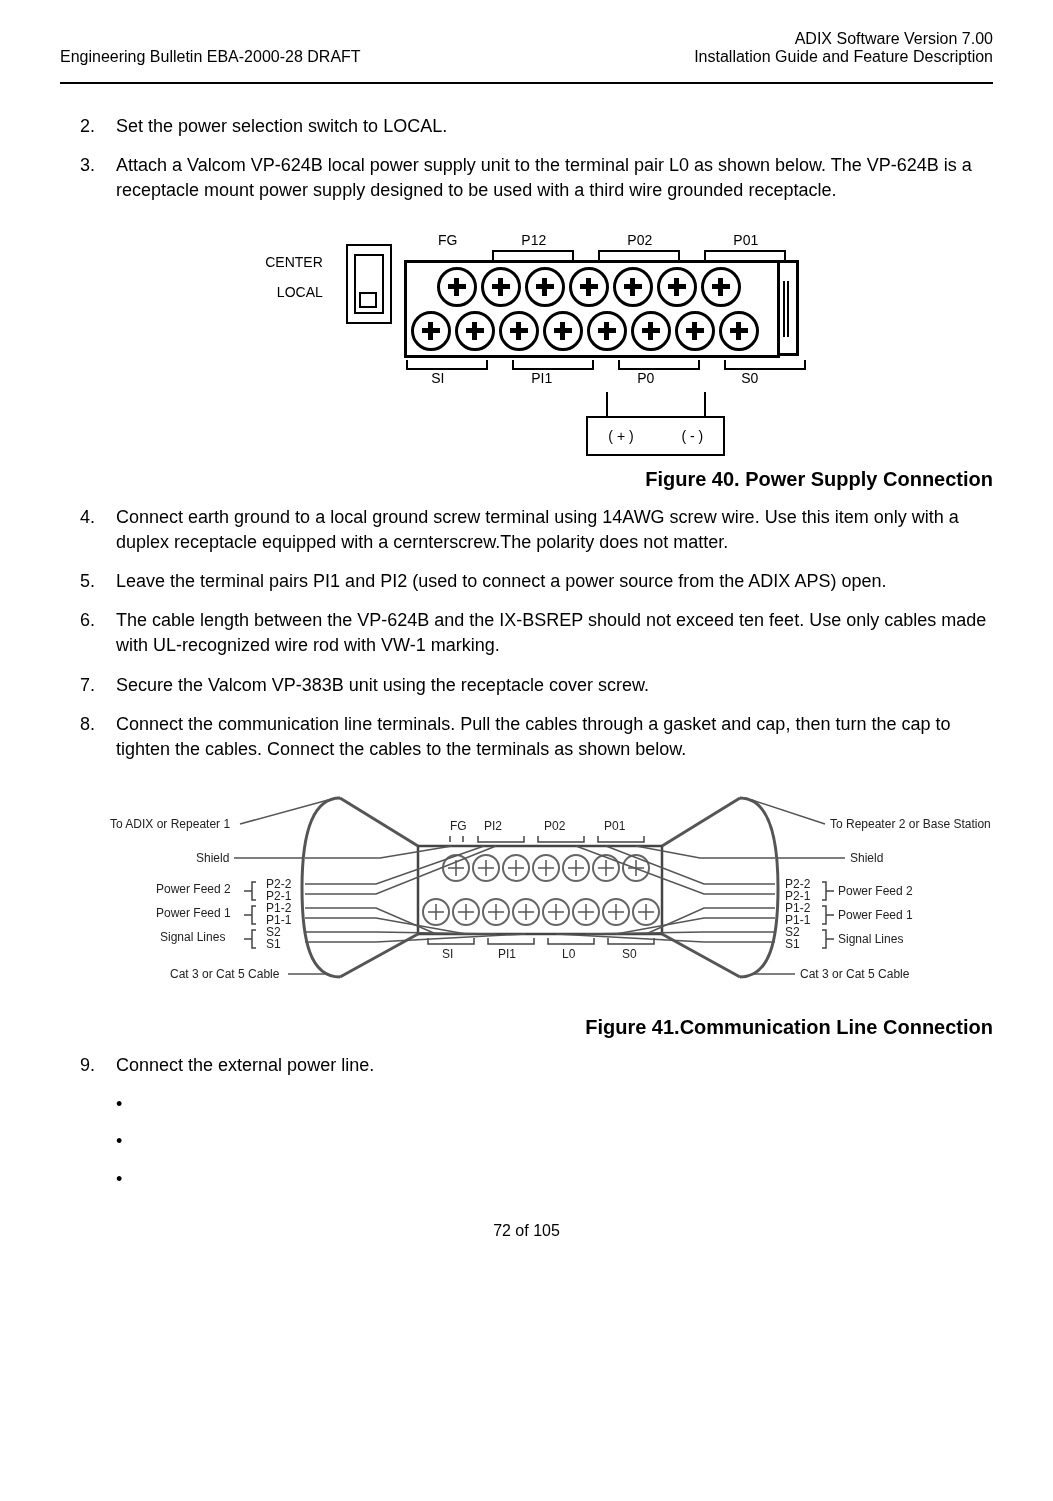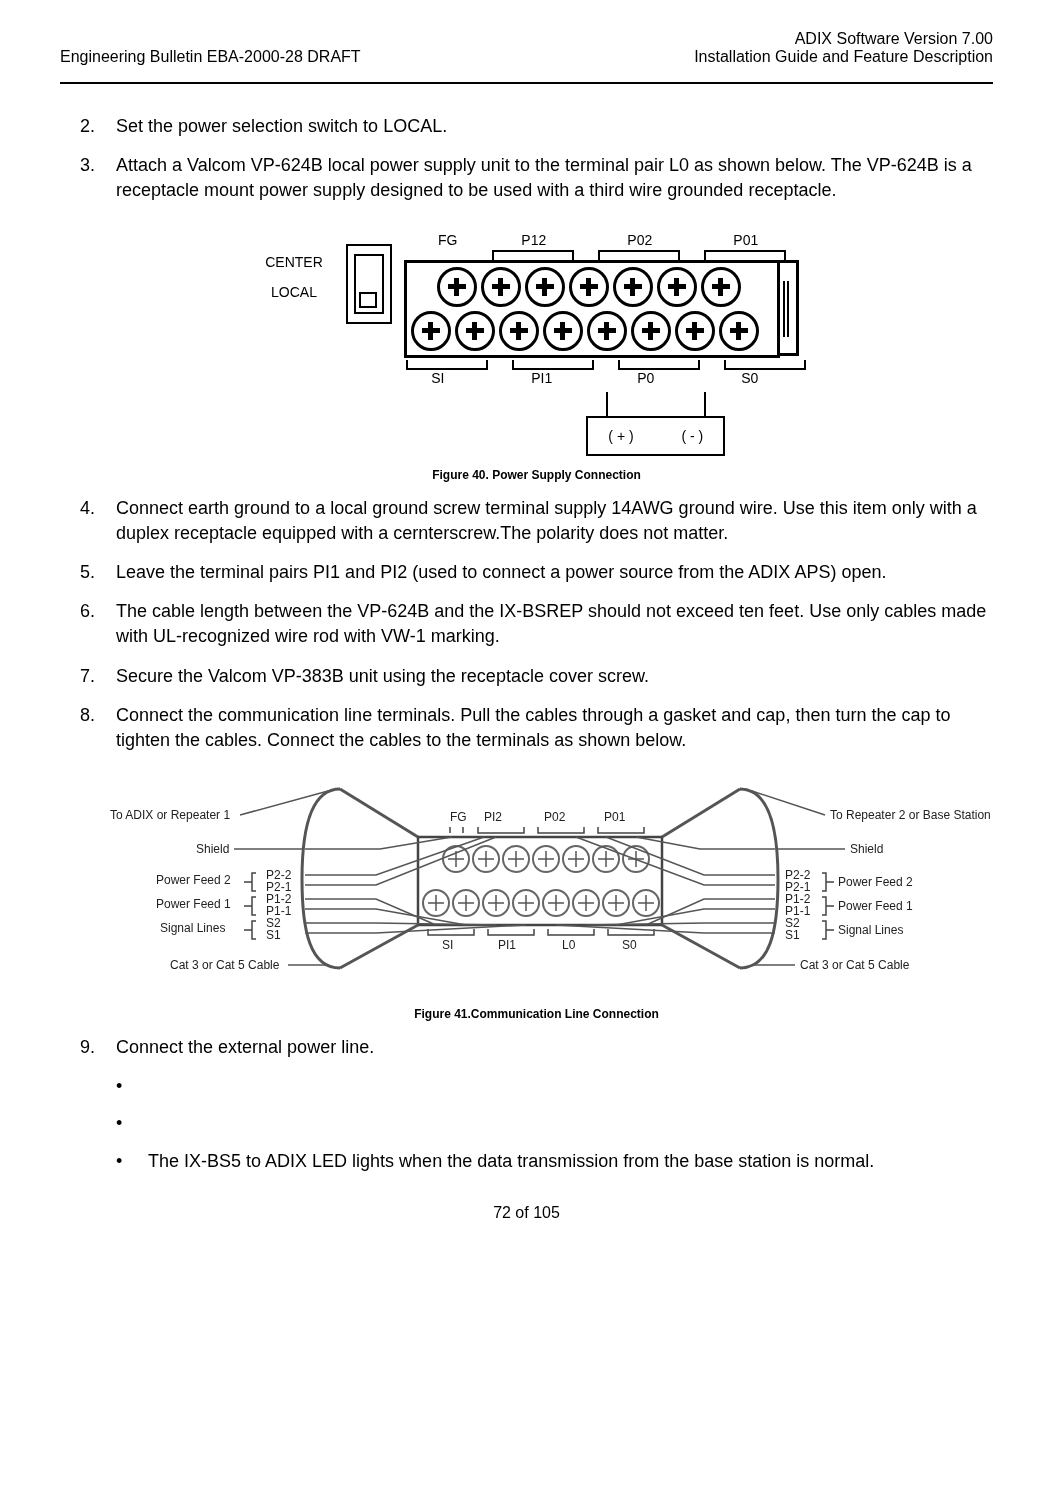--- a/index.html
+++ b/index.html
@@ -55,24 +55,24 @@
     .bullet-marker {
       min-width: 32px;
       flex-shrink: 0;
     }
     .figure-wrap {
       text-align: center;
       margin: 18px 0 12px 0;
     }
     .figure-caption {
       font-weight: bold;
-      font-size: 12px;
+      font-size: 20px;
       margin-top: 8px;
       margin-bottom: 14px;
-      text-align: center;
+      text-align: right;
     }
     .page-num {
       text-align: center;
       font-size: 16px;
       margin-top: 30px;
     }
 
     
     .fig40 {
       display: inline-block;
@@ -81,21 +81,21 @@
       font-size: 15px;
       padding: 10px 0 0 0;
     }
     .fig40-row {
       display: flex;
       align-items: flex-start;
     }
     .fig40-switch-label {
       display: inline-flex;
       flex-direction: column;
-      align-items: center;
+      align-items: flex-end;
       margin-right: 23px;
       padding-top: 22px;
       font-size: 14px;
     }
     .fig40-switch-box {
       border: 2px solid #000;
       width: 46px;
       height: 80px;
       margin-right: 12px;
       margin-top: 12px;
@@ -394,21 +394,21 @@
           </div>
         </div>
       </div>
     </div>
   </div>
 
   <div class="figure-caption">Figure 40.  Power Supply Connection</div>
 
   <div class="list-item">
     <div class="list-num">4.</div>
-    <div class="list-text">Connect earth ground to a local ground screw terminal supply 14AWG ground wire.  Use this item only with a duplex receptacle equipped with a cernterscrew.The polarity does not matter.</div>
+    <div class="list-text">Connect earth ground to a local ground screw terminal using 14AWG screw wire.  Use this item only with a duplex receptacle equipped with a cernterscrew.The polarity does not matter.</div>
   </div>
   <div class="list-item">
     <div class="list-num">5.</div>
     <div class="list-text">Leave the terminal pairs PI1 and PI2 (used to connect a power source from the ADIX APS) open.</div>
   </div>
   <div class="list-item">
     <div class="list-num">6.</div>
     <div class="list-text">The cable length between the VP-624B and the IX-BSREP should not exceed ten feet.  Use only cables made with UL-recognized wire rod with VW-1 marking.</div>
   </div>
   <div class="list-item">
@@ -566,18 +566,17 @@
   </div>
 
   <div class="bullet-item">
     <div class="bullet-marker">•</div>
   </div>
   <div class="bullet-item">
     <div class="bullet-marker">•</div>
   </div>
   <div class="bullet-item">
     <div class="bullet-marker">•</div>
-    <div>The IX-BS5 to ADIX LED lights when the data transmission from the base station is normal.</div>
   </div>
 
 </div>
 
 <div class="page-num">72 of 105</div>
 
 </body></html>

